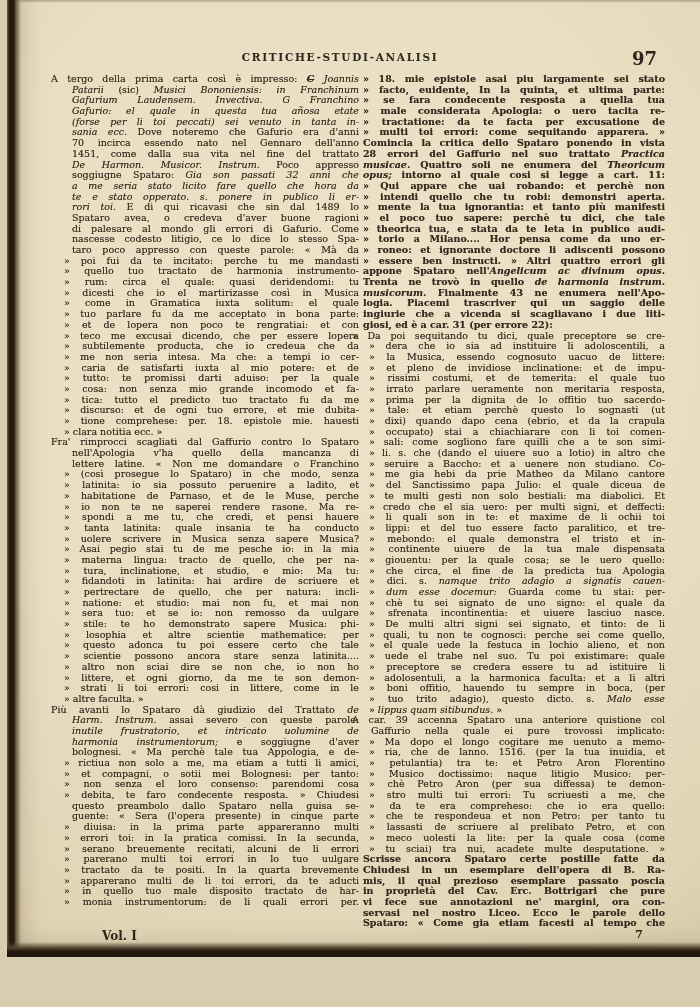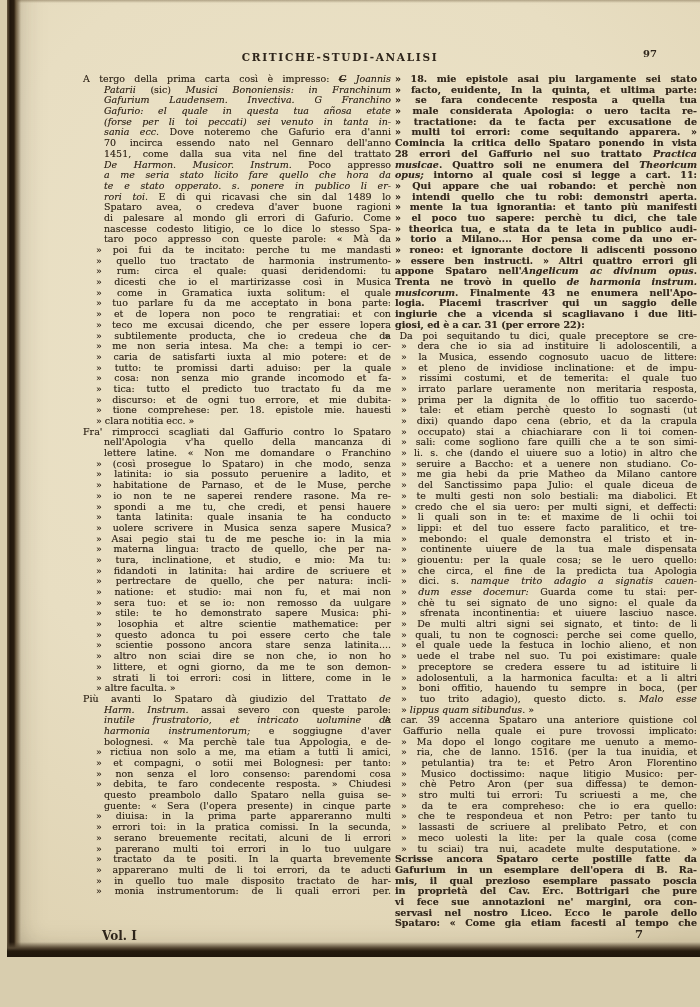--- a/index.html
+++ b/index.html
@@ -15,24 +15,24 @@
         background:linear-gradient(90deg,#6a5a42 0px,#20160c 3px,#2a1e10 7px,#6e5d42 9px,rgba(232,222,193,0) 14px);}
   #edge-bottom{position:absolute;left:0;right:0;bottom:0;height:15px;
         background:linear-gradient(0deg,#1e160c 0px,#251b0e 6px,#544632 9px,rgba(232,222,193,0) 15px);}
   #edge-top{position:absolute;left:0;right:0;top:0;height:3px;
         background:linear-gradient(180deg,rgba(110,92,62,.45),rgba(232,222,193,0));}
   #edge-right{position:absolute;right:0;top:0;bottom:0;width:6px;
         background:linear-gradient(270deg,rgba(128,108,74,.5),rgba(232,222,193,0));}
   
   #hdr-title{position:absolute;top:51px;left:0;right:34px;text-align:center;
         font-size:10.5px;font-weight:bold;letter-spacing:1.7px;color:#2e251b;}
-  #hdr-page{position:absolute;top:48px;right:50px;font-size:10px;font-weight:bold;color:#2e251b;}
+  #hdr-page{position:absolute;top:48px;right:50px;font-size:18px;font-weight:bold;color:#2e251b;}
   
   .col{position:absolute;top:74px;font-size:9.5px;line-height:10.7px;color:#342a1f;
-       text-shadow:0 0 .4px rgba(64,48,28,.55);margin-left:32px;}
+       text-shadow:0 0 .4px rgba(64,48,28,.55);}
   #col-left{left:44px;width:308px;}
   #col-right{left:345px;width:313px;}
   .tl{white-space:nowrap;height:10.7px;text-align:justify;text-align-last:justify;}
   .tl.end{text-align-last:left;}
   #col-left .p{margin-left:0;}
   #col-left .b{margin-left:21px;}
   #col-left .q{margin-left:13px;}
   #col-right .p{margin-left:0;}
   #col-right .b{margin-left:11px;font-weight:bold;}
   #col-right .q{margin-left:17px;}
@@ -55,20 +55,21 @@
   <div id="col-left" class="col">
       <div class="tl p">A tergo della prima carta così è impresso: <span class="pmark">C</span> <i>Joannis</i></div>
       <div class="tl b"><i>Patarii</i> (sic) <i>Musici Bononiensis: in Franchinum</i></div>
       <div class="tl b"><i>Gafurium Laudensem. Invectiva. G Franchino</i></div>
       <div class="tl b"><i>Gafurio: el quale in questa tua añosa etate</i></div>
       <div class="tl b"><i>(forse per li toi peccati) sei venuto in tanta in-</i></div>
       <div class="tl b"><i>sania ecc.</i> Dove noteremo che Gafurio era d'anni</div>
       <div class="tl b">70 incirca essendo nato nel Gennaro dell'anno</div>
       <div class="tl b">1451, come dalla sua vita nel fine del trattato</div>
       <div class="tl b"><i>De Harmon. Musicor. Instrum.</i> Poco appresso</div>
+      <div class="tl b">soggiugne Spataro: <i>Gia son passati 32 anni che</i></div>
       <div class="tl b"><i>a me seria stato licito fare quello che hora da</i></div>
       <div class="tl b"><i>te e stato opperato. s. ponere in publico li er-</i></div>
       <div class="tl b"><i>rori toi.</i> E di qui ricavasi che sin dal 1489 lo</div>
       <div class="tl b">Spataro avea, o credeva d'aver buone ragioni</div>
       <div class="tl b">di palesare al mondo gli errori di Gafurio. Come</div>
       <div class="tl b">nascesse codesto litigio, ce lo dice lo stesso Spa-</div>
       <div class="tl b">taro poco appresso con queste parole: « Mà da</div>
       <div class="tl q">» poi fui da te incitato: perche tu me mandasti</div>
       <div class="tl q">» quello tuo tractato de harmonia instrumento-</div>
       <div class="tl q">» rum: circa el quale: quasi deridendomi: tu</div>
@@ -199,21 +200,21 @@
       <div class="tl q">» petulantia) tra te: et Petro Aron Florentino</div>
       <div class="tl q">» Musico doctissimo: naque litigio Musico: per-</div>
       <div class="tl q">» chè Petro Aron (per sua diffessa) te demon-</div>
       <div class="tl q">» stro multi tui errori: Tu scriuesti a me, che</div>
       <div class="tl q">» da te era compreheso: che io era quello:</div>
       <div class="tl q">» che te respondeua et non Petro: per tanto tu</div>
       <div class="tl q">» lassasti de scriuere al prelibato Petro, et con</div>
       <div class="tl q">» meco uolesti la lite: per la quale cosa (come</div>
       <div class="tl q">» tu sciai) tra nui, acadete multe desputatione. »</div>
       <div class="tl b">Scrisse ancora Spataro certe postille fatte da</div>
-      <div class="tl b">Gafurium in un esemplare dell'opera di B. Ra-</div>
+      <div class="tl b">Chiudesi in un esemplare dell'opera di B. Ra-</div>
       <div class="tl b">mis, il qual prezioso esemplare passato poscia</div>
       <div class="tl b">in proprietà del Cav. Erc. Bottrigari che pure</div>
       <div class="tl b">vi fece sue annotazioni ne' margini, ora con-</div>
       <div class="tl b">servasi nel nostro Liceo. Ecco le parole dello</div>
       <div class="tl b">Spataro: « Come gia etiam facesti al tempo che</div>
     </div>
 
   <div id="ft-vol">Vol. I</div>
   <div id="ft-page">7</div>
 

